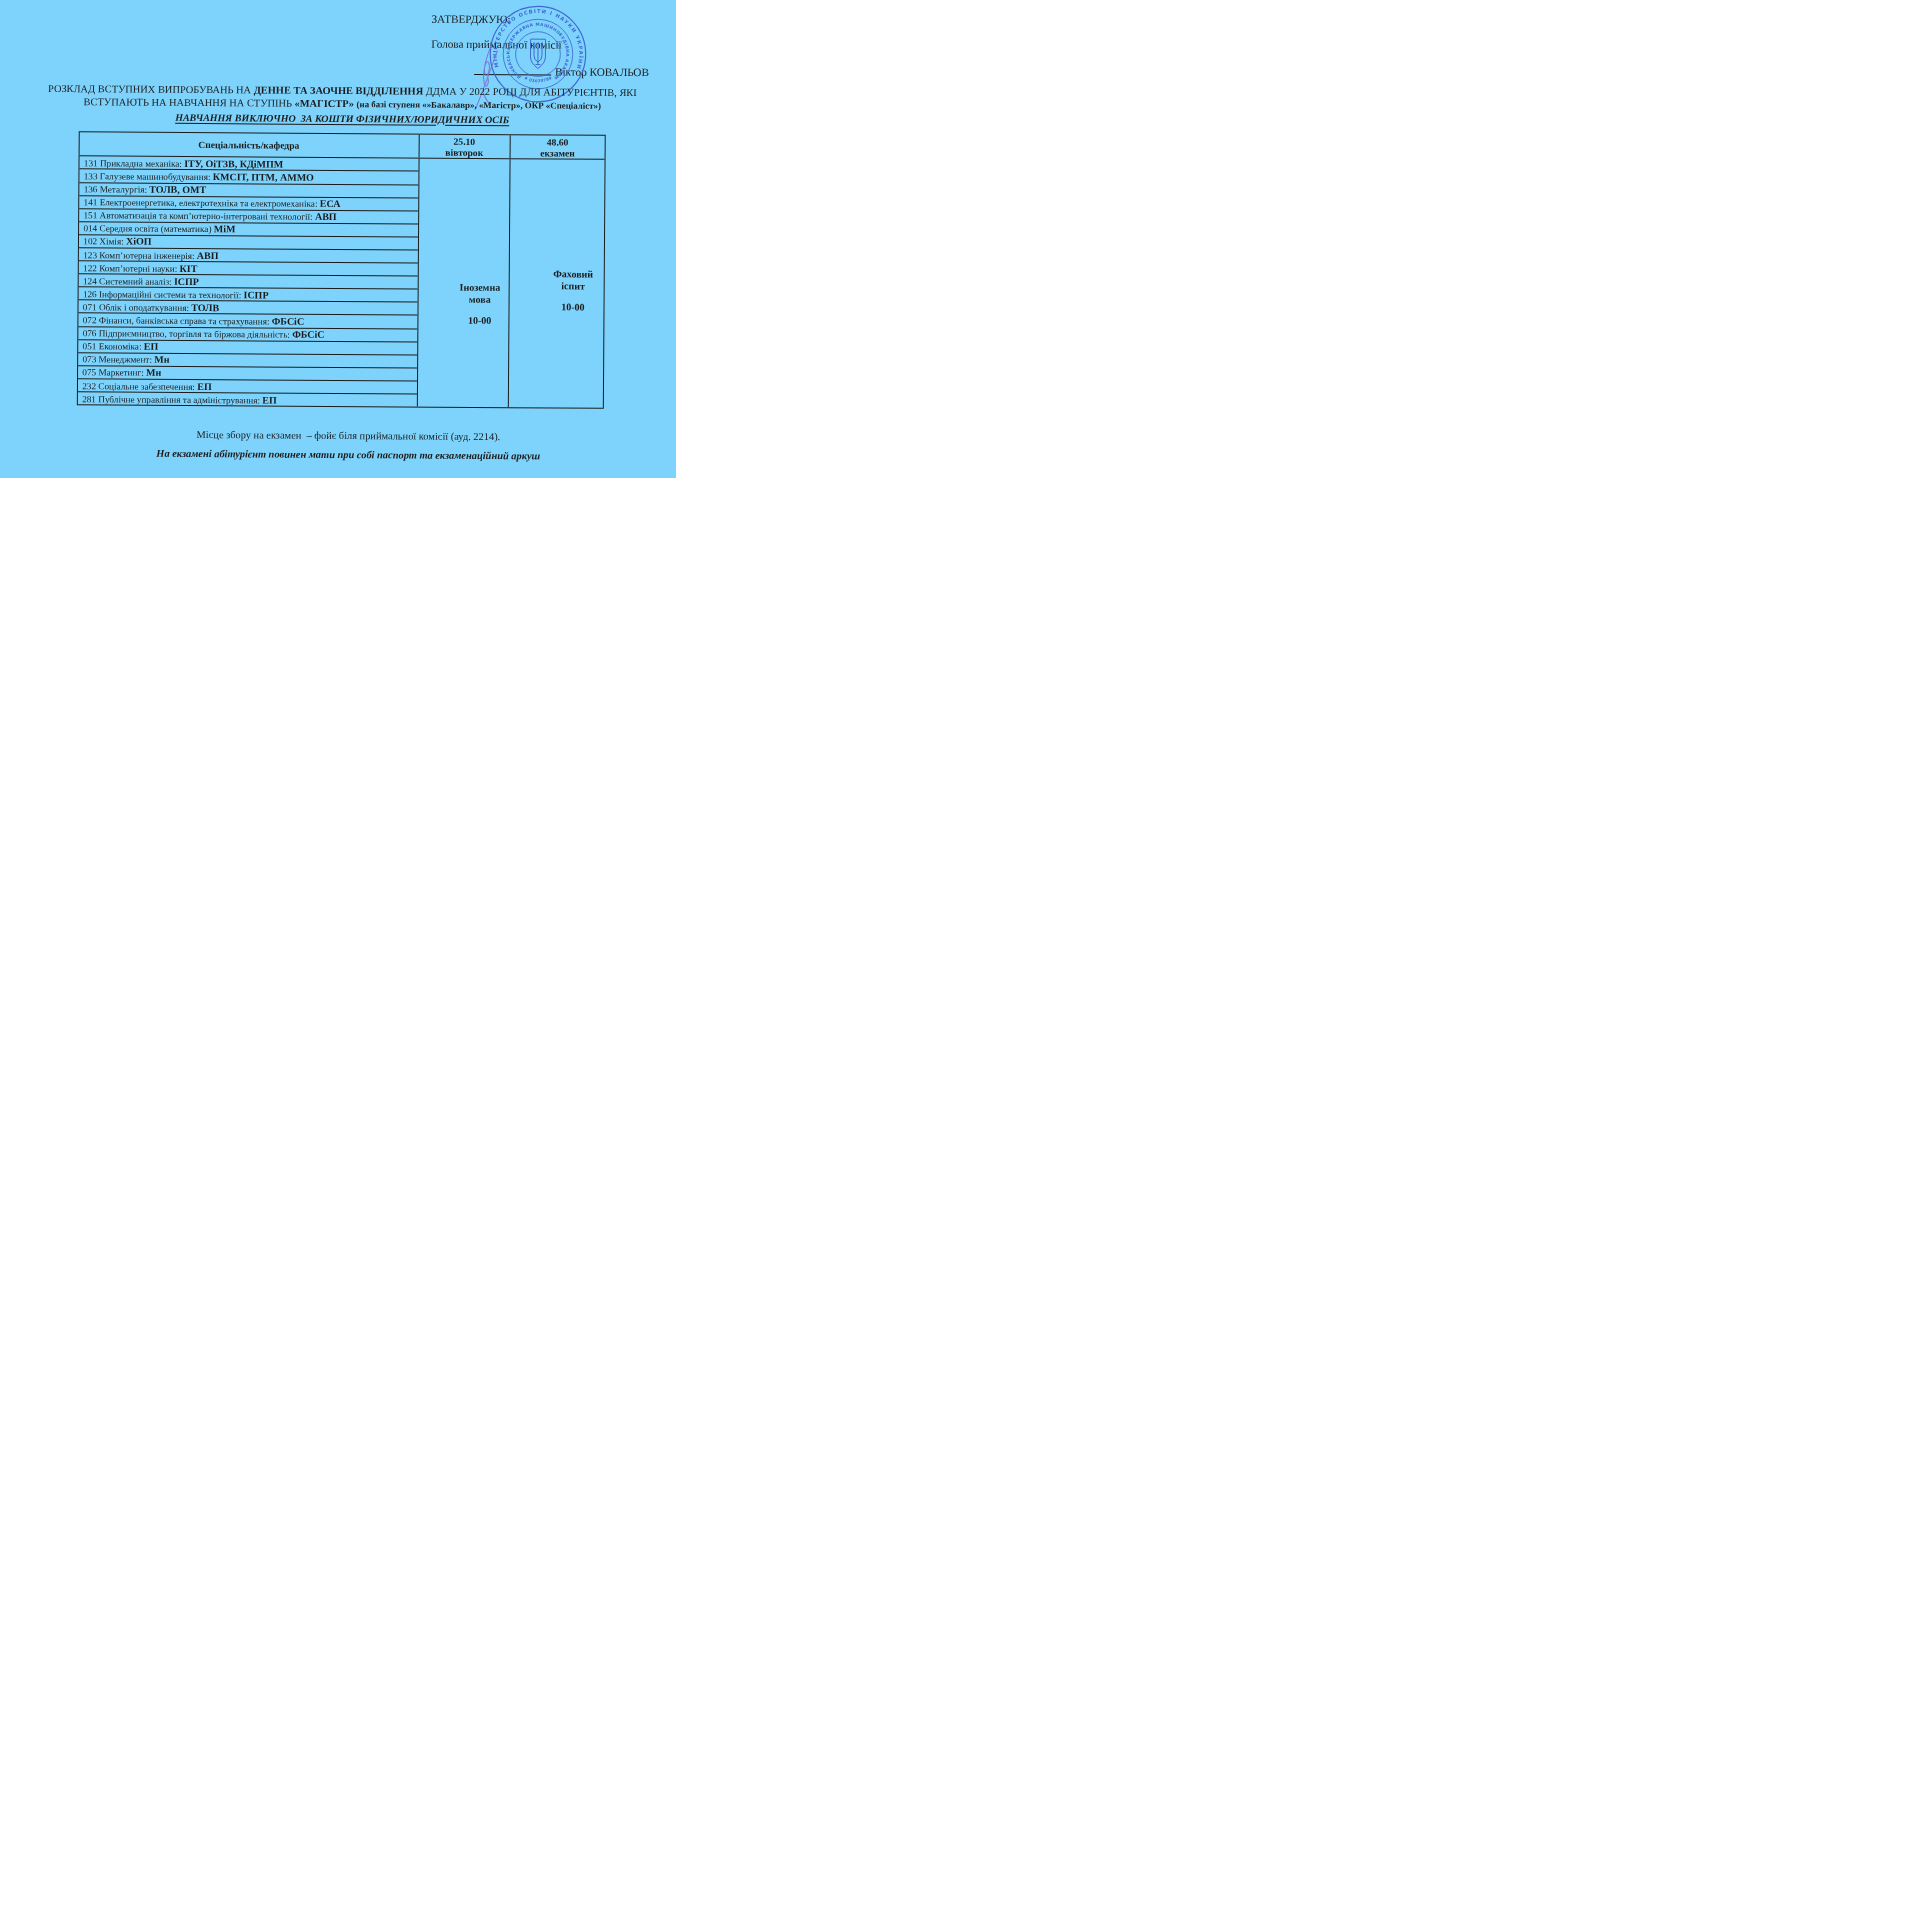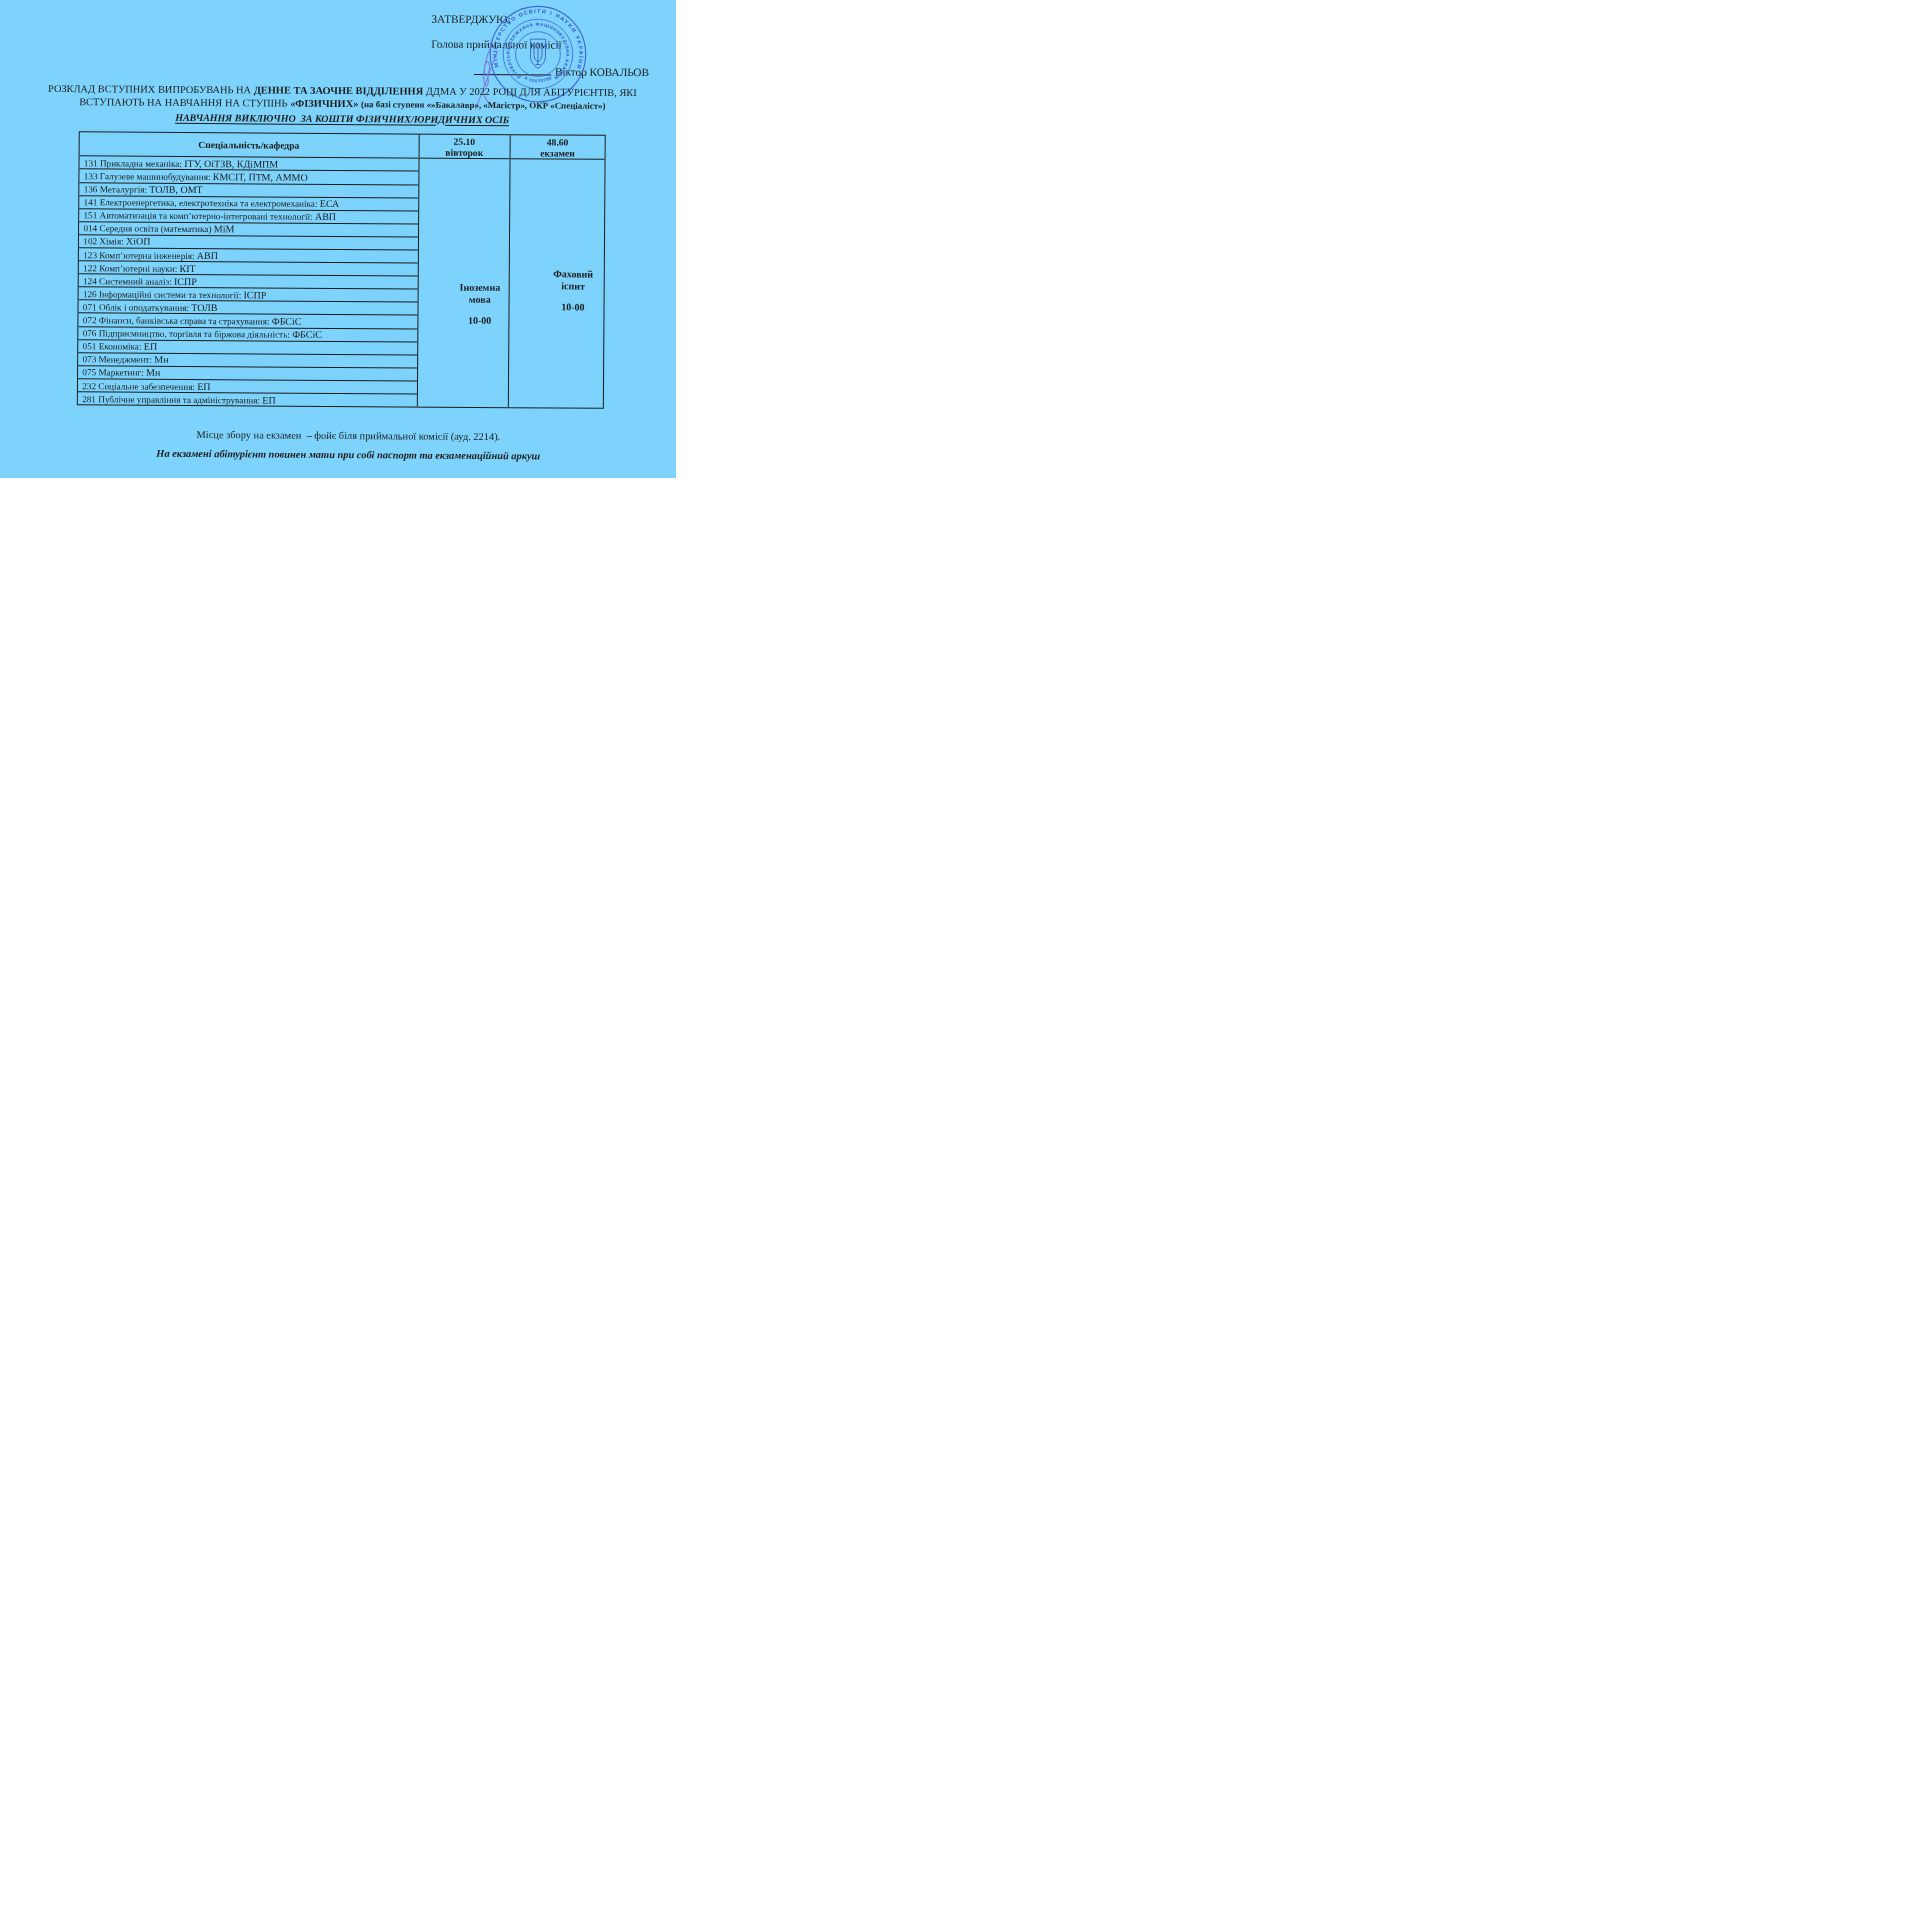--- a/index.html
+++ b/index.html
@@ -93,21 +93,21 @@
   }
   .rows { display: flex; flex-direction: column; height: 100%; }
   .trow {
     flex: 1 1 0; display: flex; align-items: center;
     padding-left: 4.6px;
     border-bottom: 0.8px solid #1c1c1c;
     font-size: 9.2px; white-space: nowrap; overflow: hidden;
   }
   .trow.thick { border-bottom-width: 1.3px; }
   .trow:last-child { border-bottom: none; }
-  .trow b.dept { font-size: 10px; font-weight: normal; }
+  .trow b.dept { font-size: 10px; font-weight: bold; }
   .mergecell { position: relative; height: 100%; }
   .examblk {
     position: absolute; left: 0; right: 0;
     transform: translateY(-50%);
     text-align: center; font-weight: bold; font-size: 10px;
     line-height: 1.2;
     padding-left: 33px;
   }
   .examblk .time { margin-top: 0.85em; }
   .exam2 { top: 58.5%; font-family: Liberation Serif, serif; }
@@ -173,21 +173,21 @@
     <svg class="signature" viewBox="0 0 100 200" aria-hidden="true">
       <g fill="none" stroke="#7a6bd0" stroke-width="3" stroke-linecap="round" opacity="0.85">
         <path d="M 62,14 C 50,42 38,82 45,96 C 52,109 61,80 56,64 C 48,44 36,92 43,122 C 47,142 58,122 53,106"></path>
         <path d="M 18,196 C 34,158 68,62 80,28"></path>
         <path d="M 40,150 C 45,162 50,172 58,180"></path>
       </g>
     </svg>
 
     <div class="title-block">
       <div class="title-line"><span>РОЗКЛАД ВСТУПНИХ ВИПРОБУВАНЬ НА </span><b>ДЕННЕ ТА ЗАОЧНЕ ВІДДІЛЕННЯ</b><span> ДДМА У 2022 РОЦІ ДЛЯ АБІТУРІЄНТІВ, ЯКІ</span></div>
-      <div class="title-line"><span>ВСТУПАЮТЬ НА НАВЧАННЯ НА СТУПІНЬ </span><b>«ФІЗИЧНИХ» </b><span class="title-note">(на базі ступеня «»Бакалавр», «Магістр», ОКР «Спеціаліст»)</span></div>
+      <div class="title-line"><span>ВСТУПАЮТЬ НА НАВЧАННЯ НА СТУПІНЬ </span><b>«МАГІСТР» </b><span class="title-note">(на базі ступеня «»Бакалавр», «Магістр», ОКР «Спеціаліст»)</span></div>
       <div class="title-exclusive">НАВЧАННЯ ВИКЛЮЧНО&nbsp; ЗА КОШТИ ФІЗИЧНИХ/ЮРИДИЧНИХ ОСІБ</div>
     </div>
 
     <div class="extable">
       <div class="thead">
         <div class="c1 hcell">Спеціальність/кафедра</div>
         <div class="c2 hcell">
           <div>25.10</div>
           <div>вівторок</div>
         </div>

